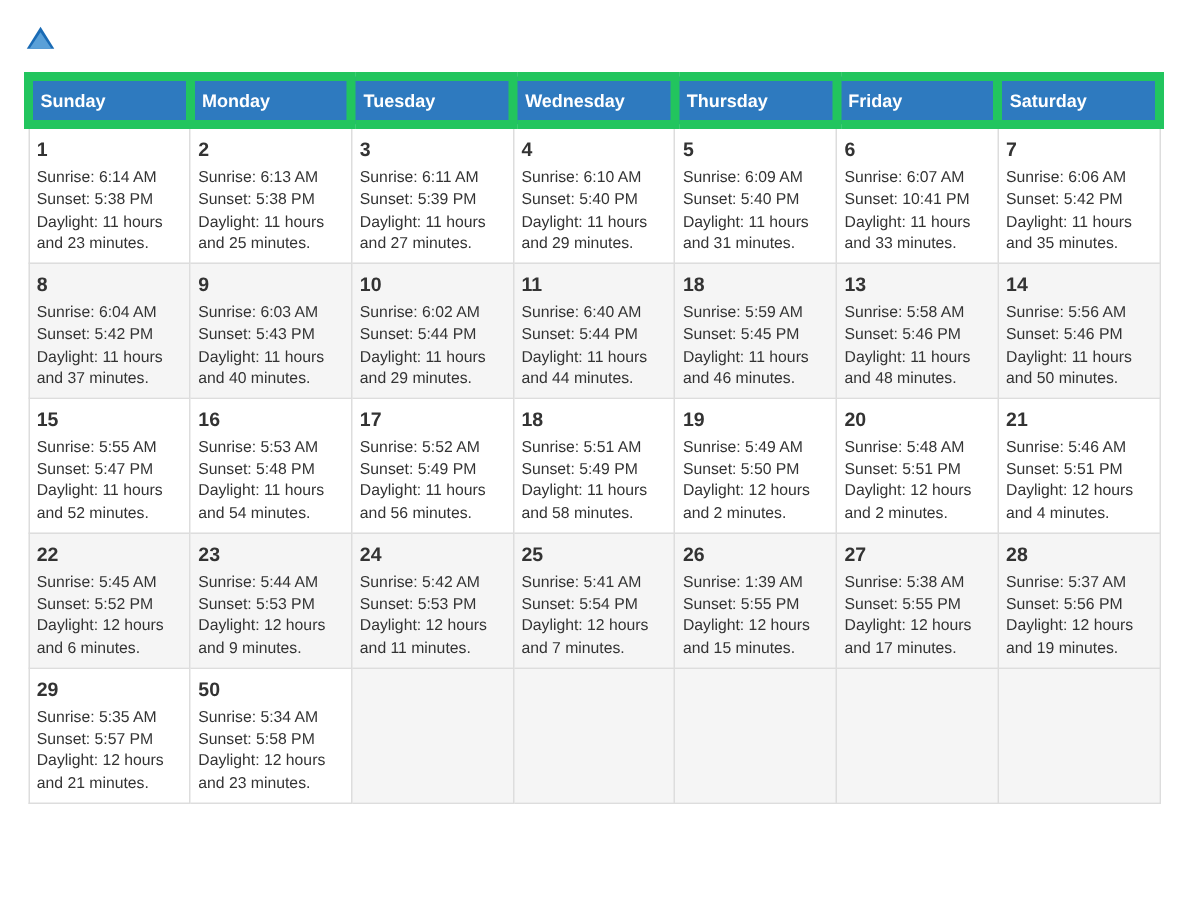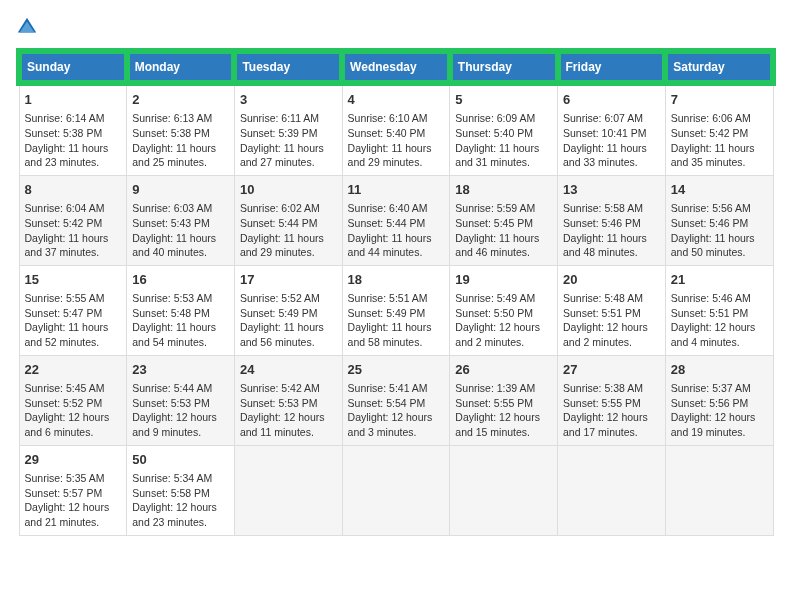--- a/index.html
+++ b/index.html
@@ -289,21 +289,21 @@
           <div>Sunrise: 5:42 AM</div>
           <div>Sunset: 5:53 PM</div>
           <div>Daylight: 12 hours</div>
           <div>and 11 minutes.</div>
         </td>
         <td>
           <span class="day-number">25</span>
           <div>Sunrise: 5:41 AM</div>
           <div>Sunset: 5:54 PM</div>
           <div>Daylight: 12 hours</div>
-          <div>and 3 minutes.</div>
+          <div>and 7 minutes.</div>
         </td>
         <td>
           <span class="day-number">26</span>
           <div>Sunrise: 1:39 AM</div>
           <div>Sunset: 5:55 PM</div>
           <div>Daylight: 12 hours</div>
           <div>and 15 minutes.</div>
         </td>
         <td>
           <span class="day-number">27</span>

